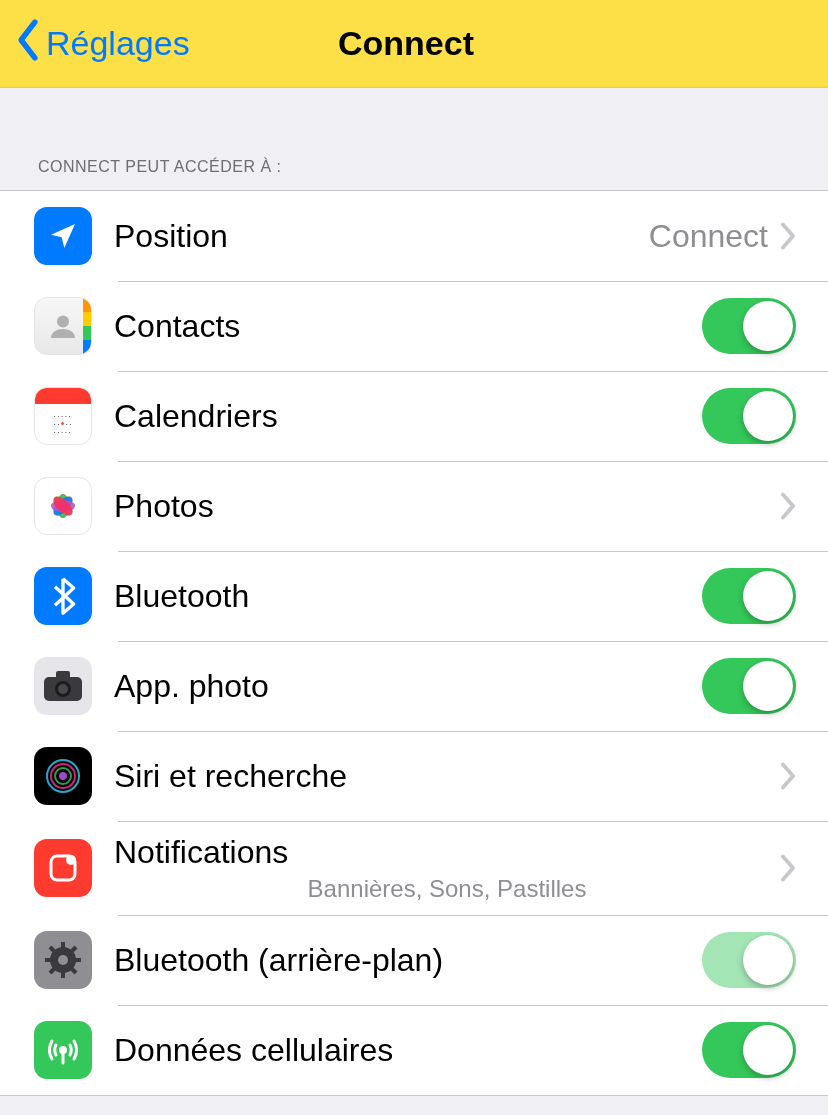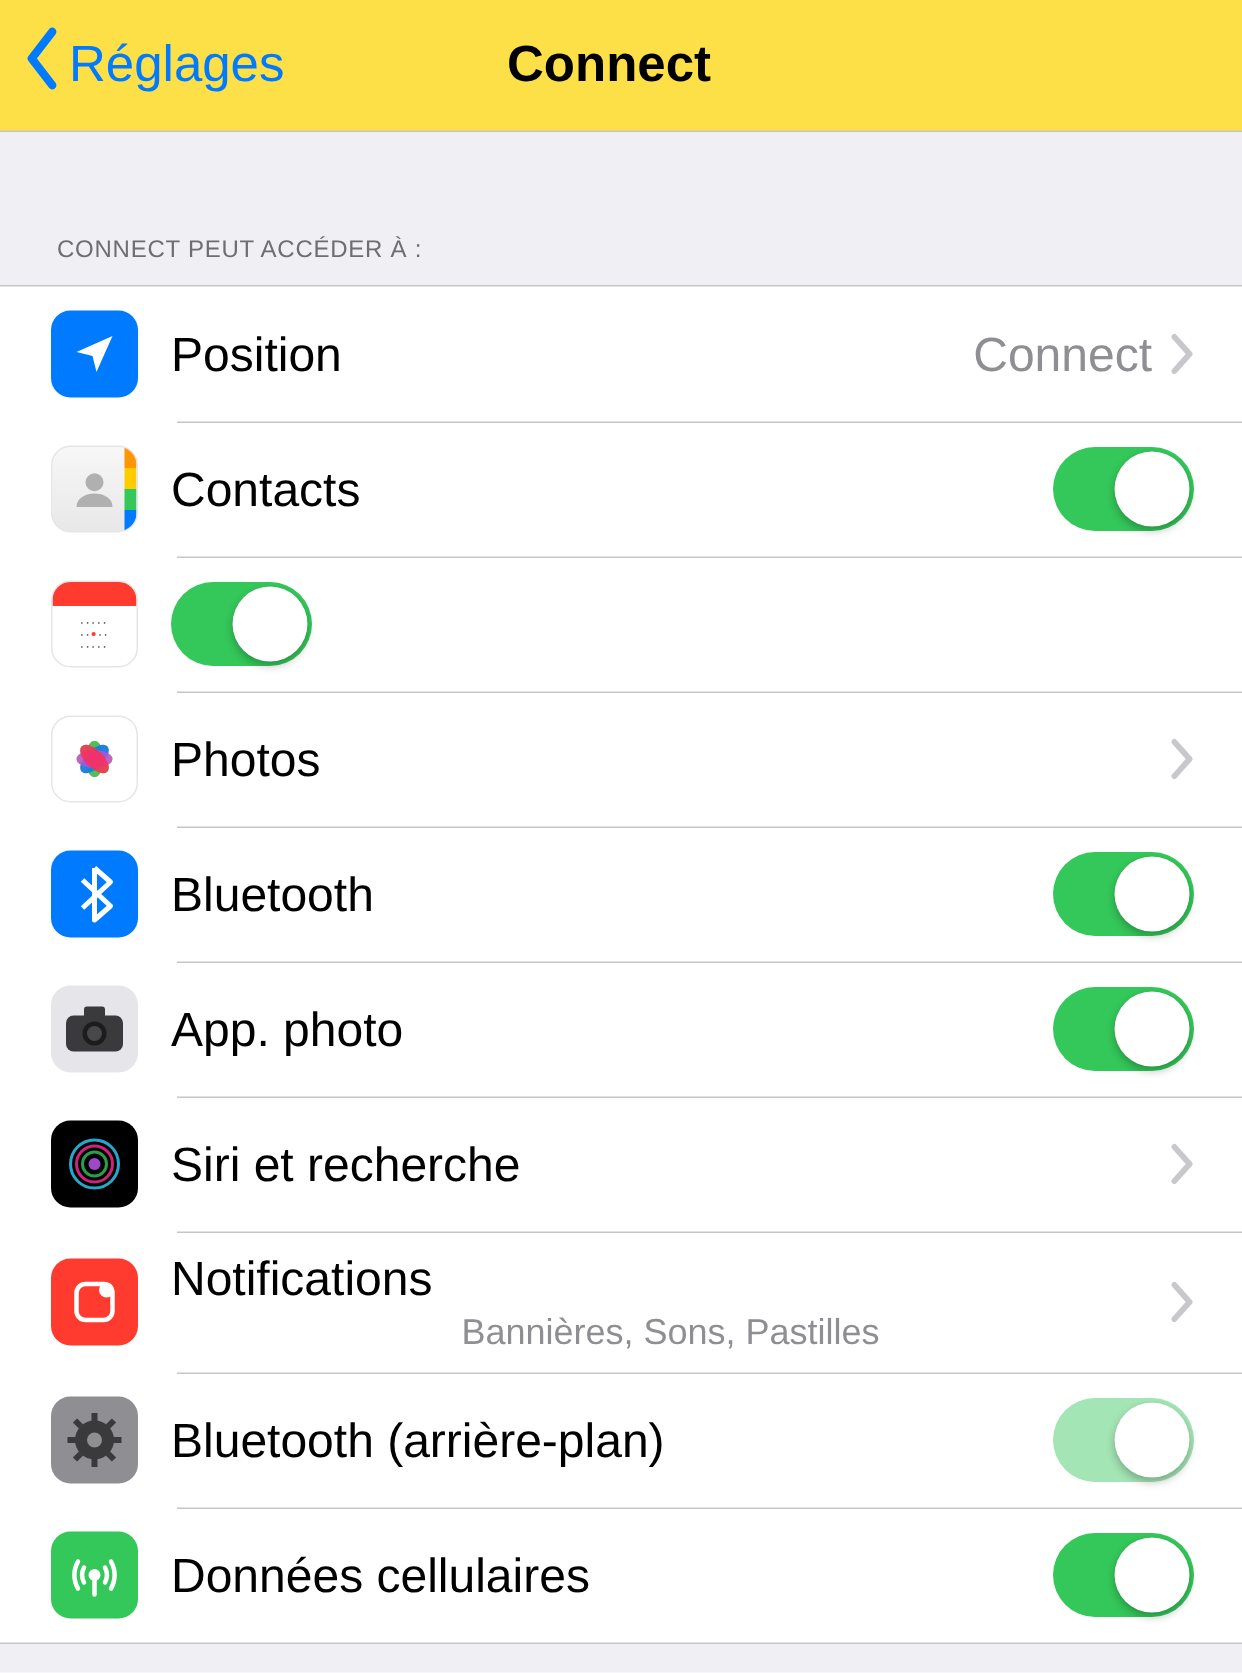--- a/index.html
+++ b/index.html
@@ -184,20 +184,23 @@
       </div>
   </div>
 
   <div class="row">
     <div class="icon-wrap bg-calendar" style="flex-direction:column;align-items:stretch;">
       <div class="cal-top"></div>
       <div class="cal-body">
           <div class="cal-dots">∙∙∙∙∙<br>∙∙<span style="color:#ff3b30">•</span>∙∙<br>∙∙∙∙∙</div>
         </div>
     </div>
+    <div class="row-text">
+        <div class="row-label">Calendriers</div>
+      </div>
     <div class="toggle toggle-on">
         <div class="toggle-knob"></div>
       </div>
   </div>
 
   <div class="row">
     <div class="icon-wrap bg-white">
       <svg width="40" height="40" viewBox="0 0 40 40">
         <g transform="translate(20 20)">
           <ellipse rx="6" ry="12" fill="#ff3b30" opacity="0.85" transform="rotate(0)"></ellipse>

